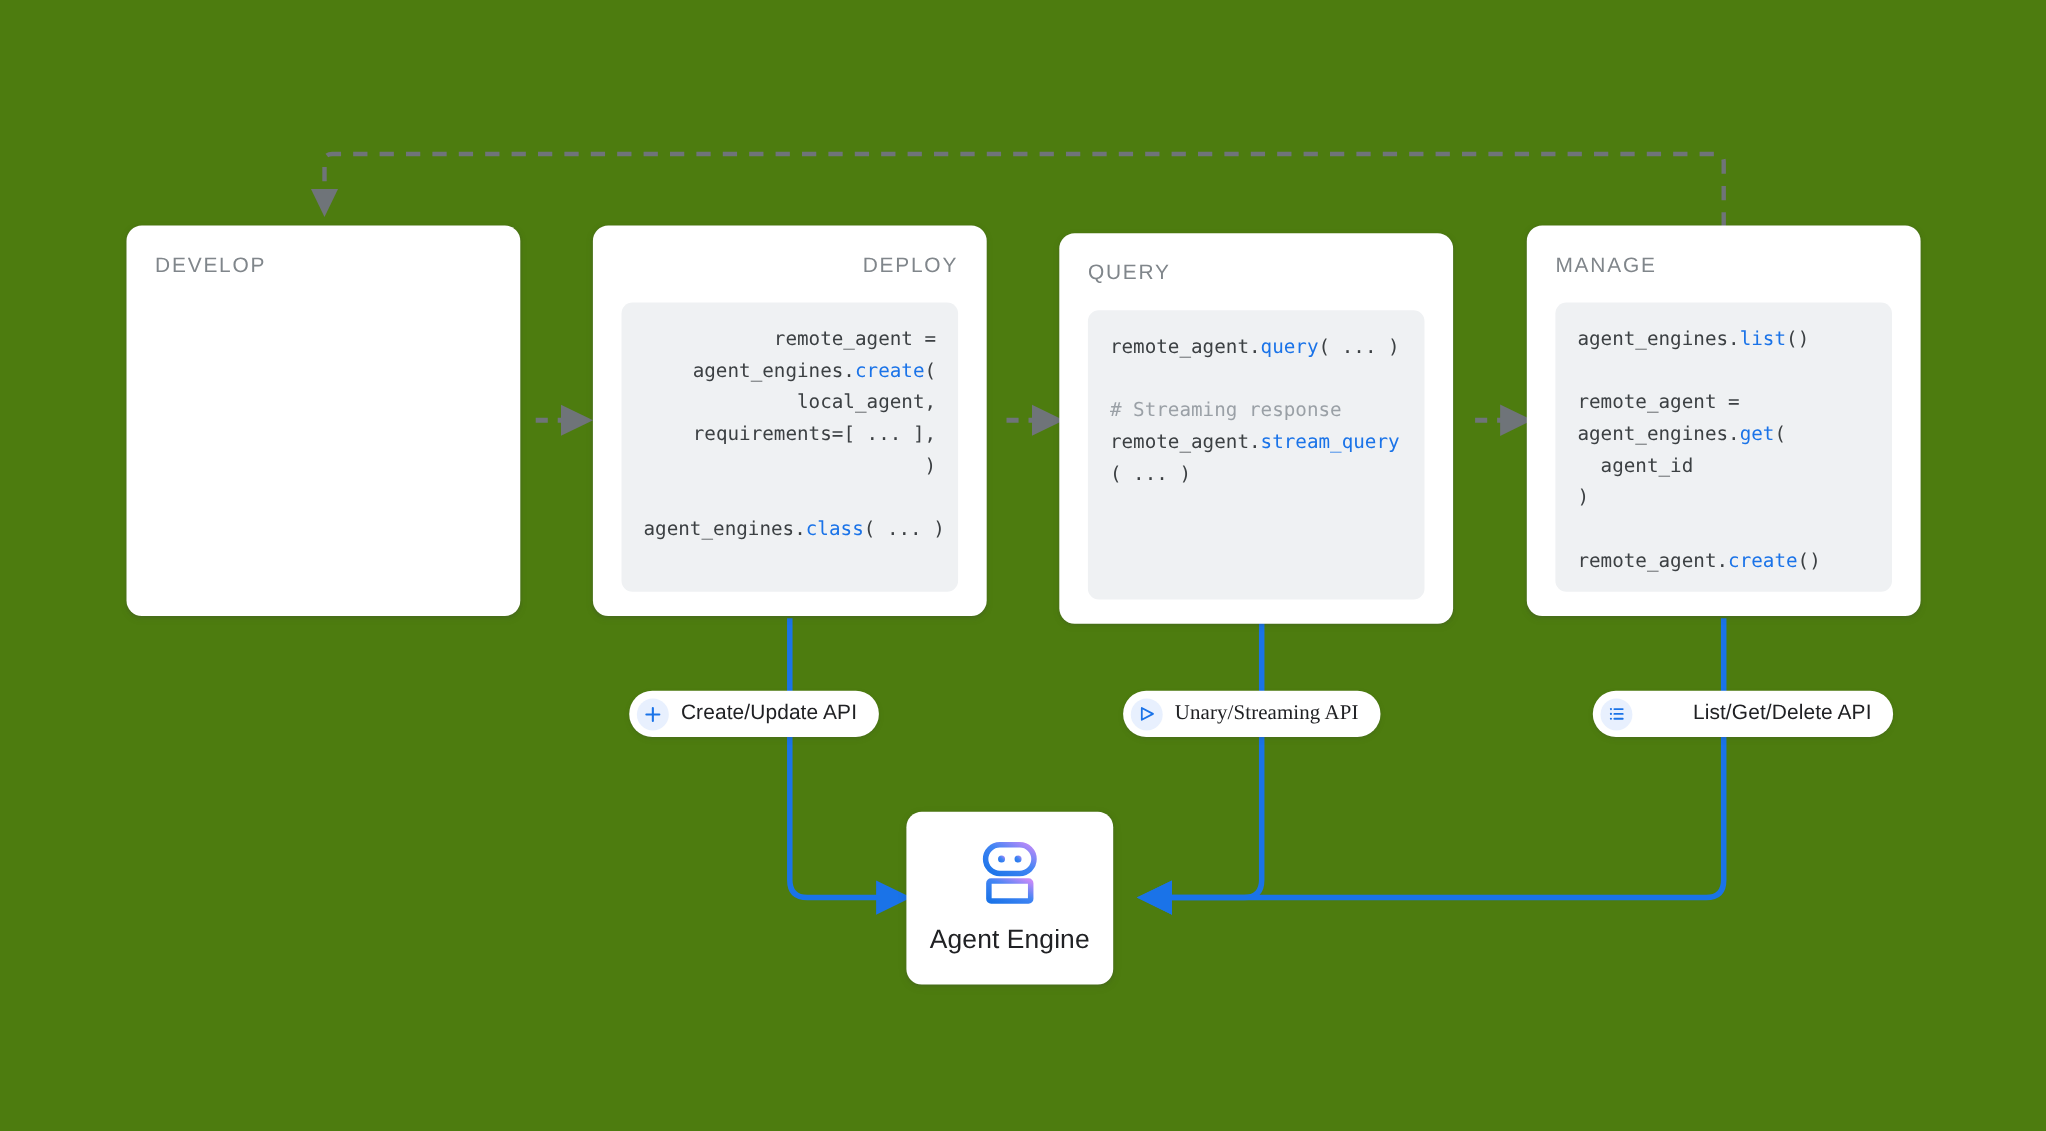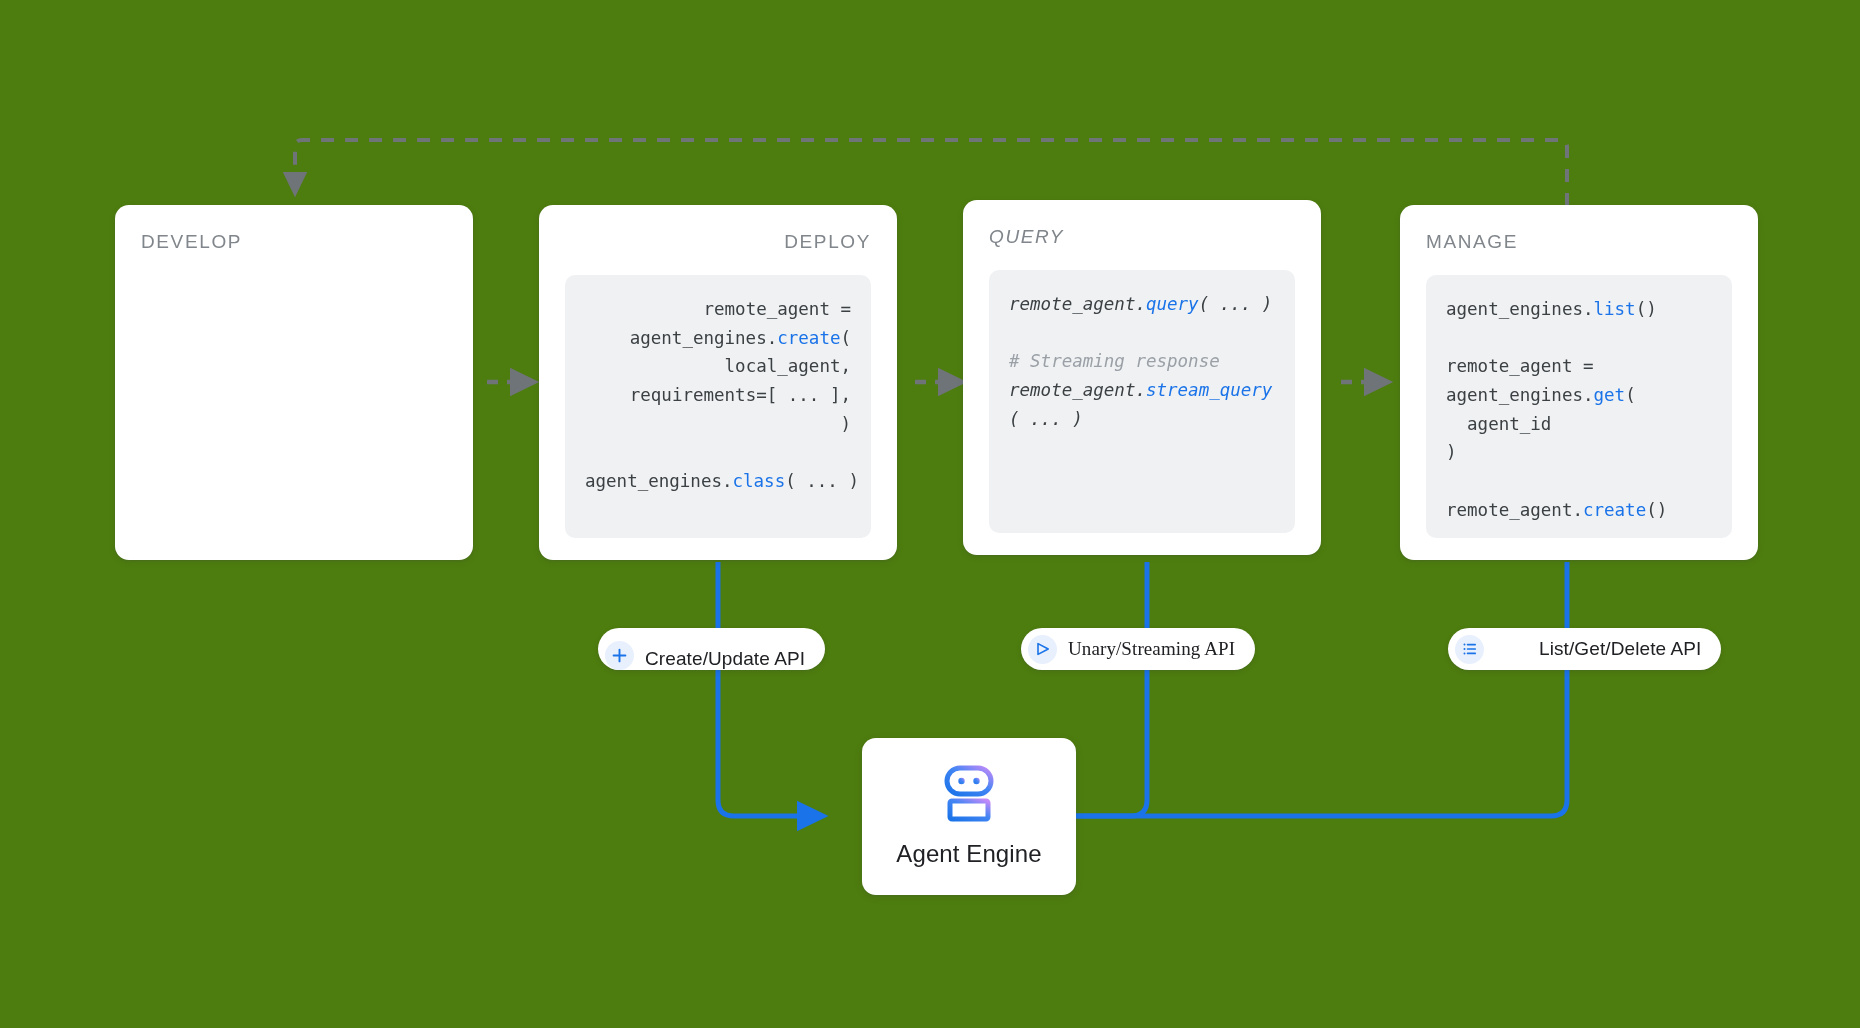--- a/index.html
+++ b/index.html
@@ -164,42 +164,42 @@
     <div class="stage-title">DEPLOY</div>
     <div class="code-block">remote_agent =
 agent_engines.<span class="fn">create</span>(
   local_agent,
   requirements=[ ... ],
 )
 
 agent_engines.<span class="fn">class</span>( ... )</div>
   </div>
 
-  <div class="stage-card" style="left:963px; top:200px; width:358px; height:355px;font-style:italic;">
+  <div class="stage-card" style="left:963px; top:212px; width:358px; height:355px;">
     <div class="stage-title">QUERY</div>
     <div class="code-block">remote_agent.<span class="fn">query</span>( ... )
 
 <span class="cm"># Streaming response</span>
 remote_agent.<span class="fn">stream_query</span>
 ( ... )</div>
   </div>
 
-  <div class="stage-card" style="left:1388px; top:205px; width:358px; height:355px;margin-left:12px;">
+  <div class="stage-card" style="left:1388px; top:205px; width:358px; height:355px;">
     <div class="stage-title">MANAGE</div>
     <div class="code-block">agent_engines.<span class="fn">list</span>()
 
 remote_agent =
 agent_engines.<span class="fn">get</span>(
   agent_id
 )
 
 remote_agent.<span class="fn">create</span>()</div>
   </div>
 
-  <div class="api-pill" style="left:598px; top:628px;align-items:flex-end;">
+  <div class="api-pill" style="left:572px; top:628px;">
     <span class="pill-icon">
       <svg width="17" height="17" viewBox="0 0 17 17" aria-hidden="true">
         <path d="M8.5 2.6 V14.4 M2.6 8.5 H14.4" stroke="#1a73e8" stroke-width="1.9" stroke-linecap="round"></path>
       </svg>
     </span>
     <span class="pill-label">Create/Update API</span>
   </div>
 
   <div class="api-pill" style="left:1021px; top:628px;font-family:Liberation Serif, serif;">
     <span class="pill-icon">
@@ -221,21 +221,21 @@
         <g fill="#1a73e8">
           <circle cx="3.5" cy="4.6" r="1"></circle>
           <circle cx="3.5" cy="9" r="1"></circle>
           <circle cx="3.5" cy="13.4" r="1"></circle>
         </g>
       </svg>
     </span>
     <span class="pill-label">List/Get/Delete API</span>
   </div>
 
-  <div id="agent-engine" style="left:824px; top:738px; width:214px; height:157px;margin-left:38px;">
+  <div id="agent-engine" style="left:824px; top:738px; width:188px; height:157px;">
     <span>
       <svg width="62" height="57" viewBox="0 0 62 57" aria-hidden="true">
         <rect x="9" y="3" width="44" height="26" rx="13" ry="13" fill="none" stroke="url(#robotgrad)" stroke-width="5"></rect>
         <circle cx="23.5" cy="16" r="3.2" fill="url(#robotgrad)"></circle>
         <circle cx="38.5" cy="16" r="3.2" fill="url(#robotgrad)"></circle>
         <rect x="12" y="36" width="38" height="18" rx="2" ry="2" fill="none" stroke="url(#robotgrad)" stroke-width="5"></rect>
       </svg>
     </span>
     <span class="ae-label">Agent Engine</span>
   </div>

